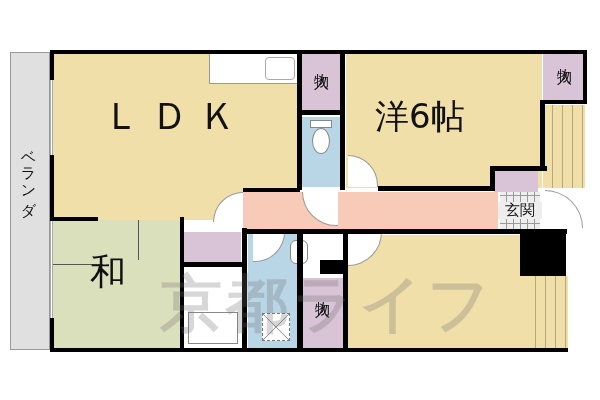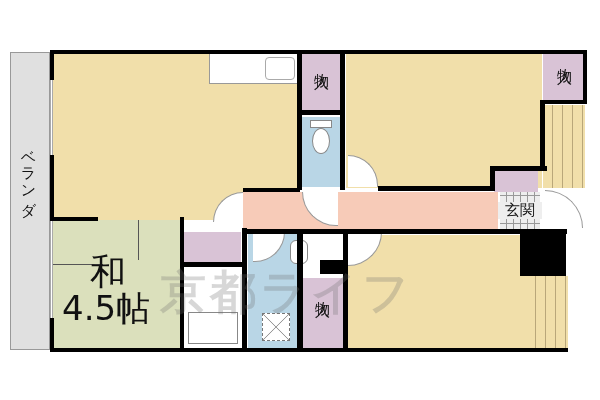--- a/index.html
+++ b/index.html
@@ -25,44 +25,45 @@
 
   <div class="abs" style="left:10px;top:52px;width:40px;height:298px;background:#e0e0e0;border:1px solid #999;"></div>
   <div class="room-label tate" style="left:20px;top:140px;font-size:15px;">ベランダ</div>
   <div class="abs" style="left:50px;top:52px;width:3px;height:298px;background:#fff;border-left:1px solid #aaa;border-right:1px solid #aaa;"></div>
 
   <div class="abs" style="left:53px;top:52px;width:247px;height:160px;background:#f1dfaa;"></div>
   <div class="abs" style="left:53px;top:185px;width:190px;height:35px;background:#f1dfaa;"></div>
 
   <div class="abs" style="left:209px;top:54px;width:91px;height:30px;background:#fff;border-left:1px solid #999;border-bottom:1px solid #999;"></div>
   <div class="abs" style="left:265px;top:57px;width:30px;height:23px;border:1px solid #aaa;border-radius:4px;background:#fff;"></div>
+  <div class="room-label" style="left:100px;top:96px;width:150px;font-size:38px;letter-spacing:10px;">ＬＤＫ</div>
 
   <div class="abs" style="left:53px;top:220px;width:130px;height:130px;background:#dbe0bc;"></div>
   <div class="abs" style="left:138px;top:220px;width:1px;height:40px;background:#555;"></div>
   <div class="abs" style="left:53px;top:264px;width:50px;height:1px;background:#555;"></div>
   <div class="room-label" style="left:90px;top:252px;font-size:36px;">和</div>
-  <div class="room-label" style="left:62px;top:290px;font-size:34px;">4.5帖</div>
 
   <div class="abs" style="left:183px;top:232px;width:58px;height:30px;background:#d9c3d6;"></div>
 
   <div class="abs" style="left:183px;top:268px;width:60px;height:82px;background:#fff;"></div>
   <div class="abs" style="left:188px;top:312px;width:50px;height:32px;border:1px solid #888;background:#fff;"></div>
 
   <div class="abs" style="left:248px;top:232px;width:50px;height:118px;background:#b9d6e6;"></div>
   <div class="abs" style="left:290px;top:240px;width:18px;height:24px;border:1px solid #888;border-radius:6px;background:#fff;"></div>
   <div class="abs" style="left:262px;top:313px;width:28px;height:28px;border:1px dashed #777;background:linear-gradient(45deg,transparent 48%,#999 49% 51%,transparent 52%),linear-gradient(-45deg,transparent 48%,#999 49% 51%,transparent 52%),#fff;"></div>
 
   <div class="abs" style="left:302px;top:52px;width:38px;height:58px;background:#d9c3d6;"></div>
   <div class="room-label tate" style="left:313px;top:62px;font-size:15px;">物入</div>
 
   <div class="abs" style="left:302px;top:117px;width:38px;height:70px;background:#b9d6e6;"></div>
   <div class="abs" style="left:310px;top:120px;width:22px;height:8px;border:1px solid #888;background:#fff;"></div>
   <div class="abs" style="left:312px;top:128px;width:18px;height:26px;border:1px solid #888;border-radius:50%;background:#fff;"></div>
 
   <div class="abs" style="left:346px;top:52px;width:196px;height:136px;background:#f1dfaa;"></div>
+  <div class="room-label" style="left:375px;top:98px;font-size:34px;">洋6帖</div>
   <div class="abs" style="left:543px;top:52px;width:42px;height:48px;background:#d9c3d6;"></div>
   <div class="room-label tate" style="left:556px;top:57px;font-size:15px;">物入</div>
   <div class="abs stripe-v" style="left:543px;top:105px;width:42px;height:83px;background-color:#f1dfaa;"></div>
 
   <div class="abs" style="left:243px;top:192px;width:255px;height:37px;background:#f7cbb8;"></div>
 
   <div class="abs" style="left:494px;top:170px;width:44px;height:22px;background:#d9c3d6;"></div>
   <div class="abs grid-tile" style="left:500px;top:192px;width:40px;height:38px;"></div>
   <div class="room-label" style="left:498px;top:202px;width:44px;font-size:15px;background:#eee;">玄関</div>
   <div class="door-arc" style="left:545px;top:190px;width:38px;height:38px;border-radius:0 38px 0 0;border-left:none;border-bottom:none;"></div>
@@ -97,14 +98,14 @@
   <div class="wall" style="left:490px;top:166px;width:57px;height:5px;"></div>
   <div class="wall" style="left:540px;top:100px;width:5px;height:66px;"></div>
   <div class="wall" style="left:540px;top:100px;width:47px;height:4px;"></div>
   <div class="wall" style="left:583px;top:50px;width:4px;height:54px;"></div>
   <div class="wall" style="left:247px;top:229px;width:320px;height:5px;"></div>
   <div class="wall" style="left:297px;top:230px;width:6px;height:120px;"></div>
   <div class="wall" style="left:320px;top:260px;width:26px;height:14px;"></div>
   <div class="wall" style="left:343px;top:230px;width:5px;height:120px;"></div>
   <div class="wall" style="left:520px;top:230px;width:46px;height:46px;"></div>
 
-  <div class="watermark" style="left:160px;top:262px;font-size:46px;letter-spacing:4px;">京都ライフ</div>
+  <div class="watermark" style="left:160px;top:262px;font-size:62px;letter-spacing:4px;">京都ライフ</div>
 </div>
 
 </body></html>

